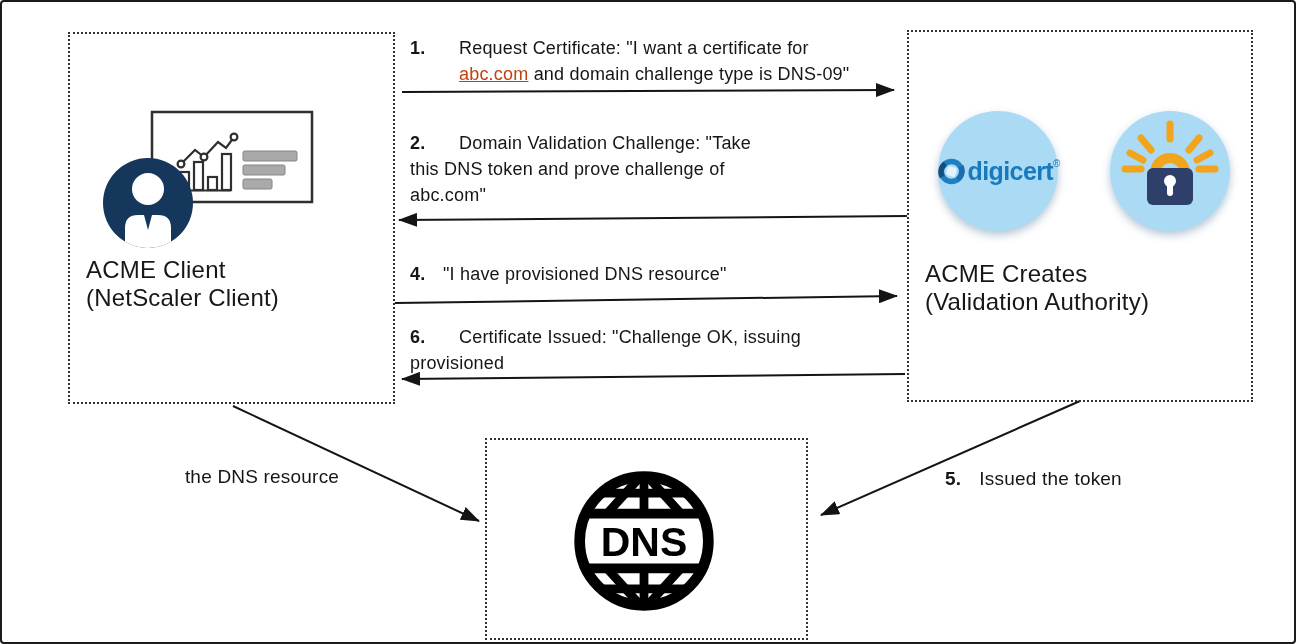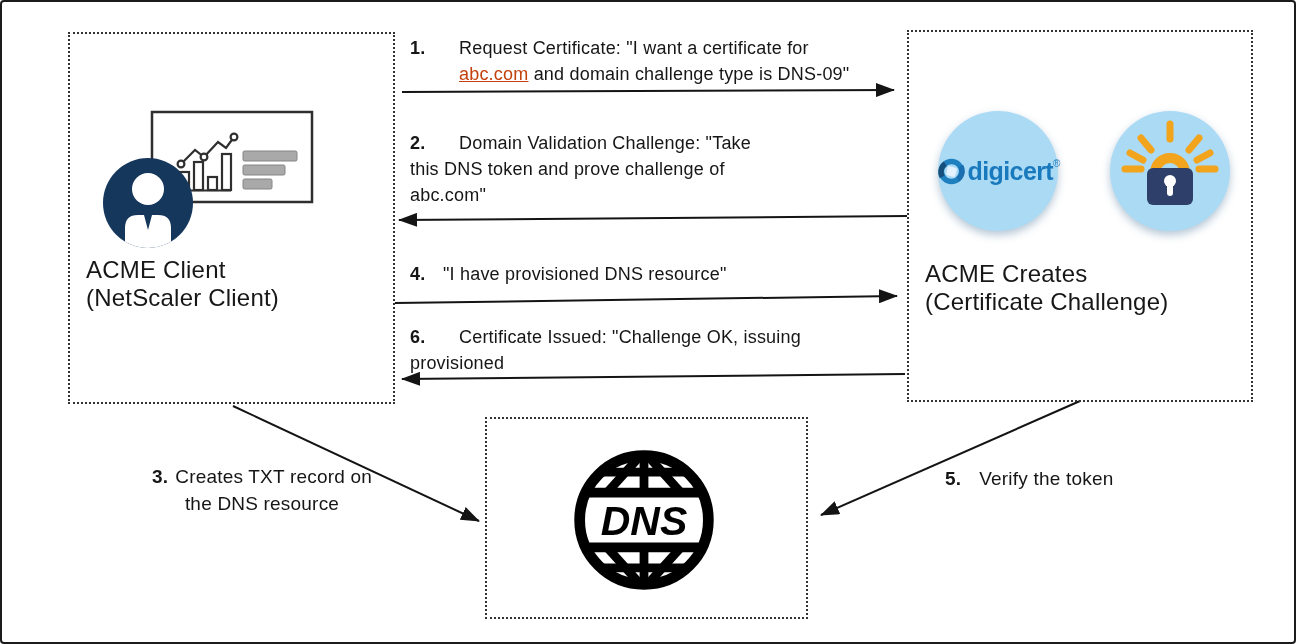--- a/index.html
+++ b/index.html
@@ -4,21 +4,21 @@
 <style>
   html,body{margin:0;padding:0;background:#fff;}
   .canvas{
     position:relative;width:1296px;height:644px;box-sizing:border-box;
     background:#ffffff;border:2px solid #1b1b1b;border-radius:4px;overflow:hidden;
     font-family:"Liberation Sans",sans-serif;color:#1a1a1a;
   }
   .dotted-box{position:absolute;border:2px dotted #333;box-sizing:border-box;}
   .client-box{left:66px;top:30px;width:327px;height:372px;}
   .server-box{left:905px;top:28px;width:346px;height:372px;}
-  .dns-box{left:483px;top:415px;width:323px;height:202px;font-style:italic;}
+  .dns-box{left:483px;top:436px;width:323px;height:202px;}
 
   .arrows{position:absolute;left:0;top:0;width:1296px;height:644px;pointer-events:none;}
 
   .entity-label{position:absolute;left:16px;right:0;text-align:left;font-size:24px;line-height:28px;letter-spacing:.2px;color:#171717;}
   .client-label{top:222px;}
   .server-label{top:228px;}
 
   .client-icon{position:absolute;left:30px;top:70px;width:216px;height:148px;}
 
   .blue-circle{position:absolute;width:120px;height:120px;border-radius:50%;background:#abdaf5;
@@ -129,21 +129,21 @@
           <line x1="100" y1="42" x2="87" y2="49"></line>
         </g>
         <path d="M45,62 A15,15 0 0 1 75,62" fill="none" stroke="#f2a41c" stroke-width="10"></path>
         <rect x="37" y="57" width="46" height="37" rx="6" fill="#2e3f69"></rect>
         <circle cx="60" cy="70" r="6" fill="#ffffff"></circle>
         <rect x="57" y="72" width="6" height="13" rx="3" fill="#ffffff"></rect>
       </svg>
     </div>
     <div class="entity-label server-label">
       <div>ACME Creates</div>
-      <div>(Certificate Challenge)</div>
+      <div>(Validation Authority)</div>
     </div>
   </div>
 
   <div class="dotted-box dns-box">
     <svg class="globe-svg" viewBox="0 0 160 160">
       <defs>
           <clipPath id="gclip">
             <circle cx="80" cy="80" r="66"></circle>
           </clipPath>
         </defs>
@@ -178,21 +178,20 @@
   <div class="step s4">
     <div><span class="num w33">4.</span><span>"I have provisioned DNS resource"</span></div>
   </div>
 
   <div class="step s6">
     <div><span class="num w49">6.</span><span>Certificate Issued: "Challenge OK, issuing</span></div>
     <div>provisioned</div>
   </div>
 
   <div class="step s3">
-    <div><span class="num">3.</span><span>Creates TXT record on</span></div>
     <div>the DNS resource</div>
   </div>
 
   <div class="step s5">
-    <span class="num">5.</span><span>Verify the token</span>
+    <span class="num">5.</span><span>Issued the token</span>
   </div>
 
 </div>
 
 </body></html>

